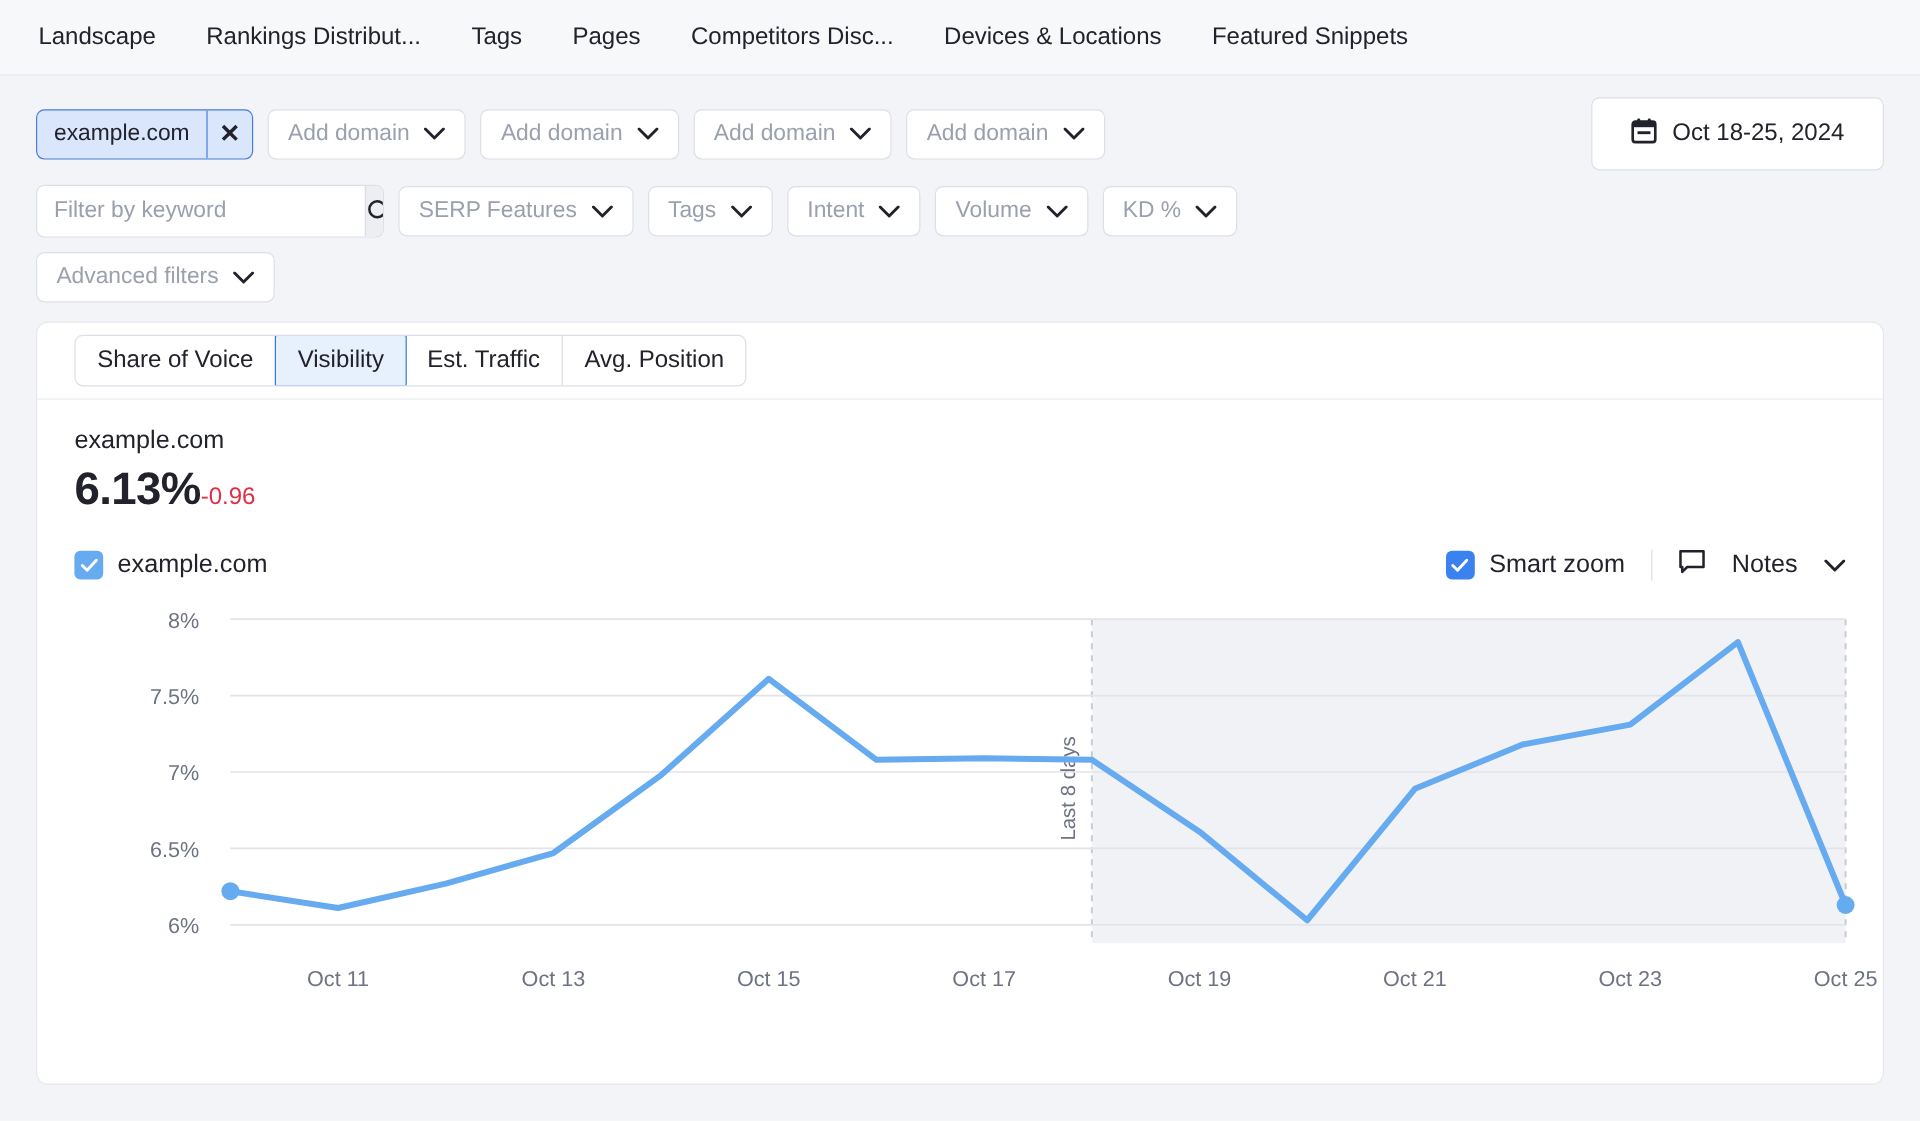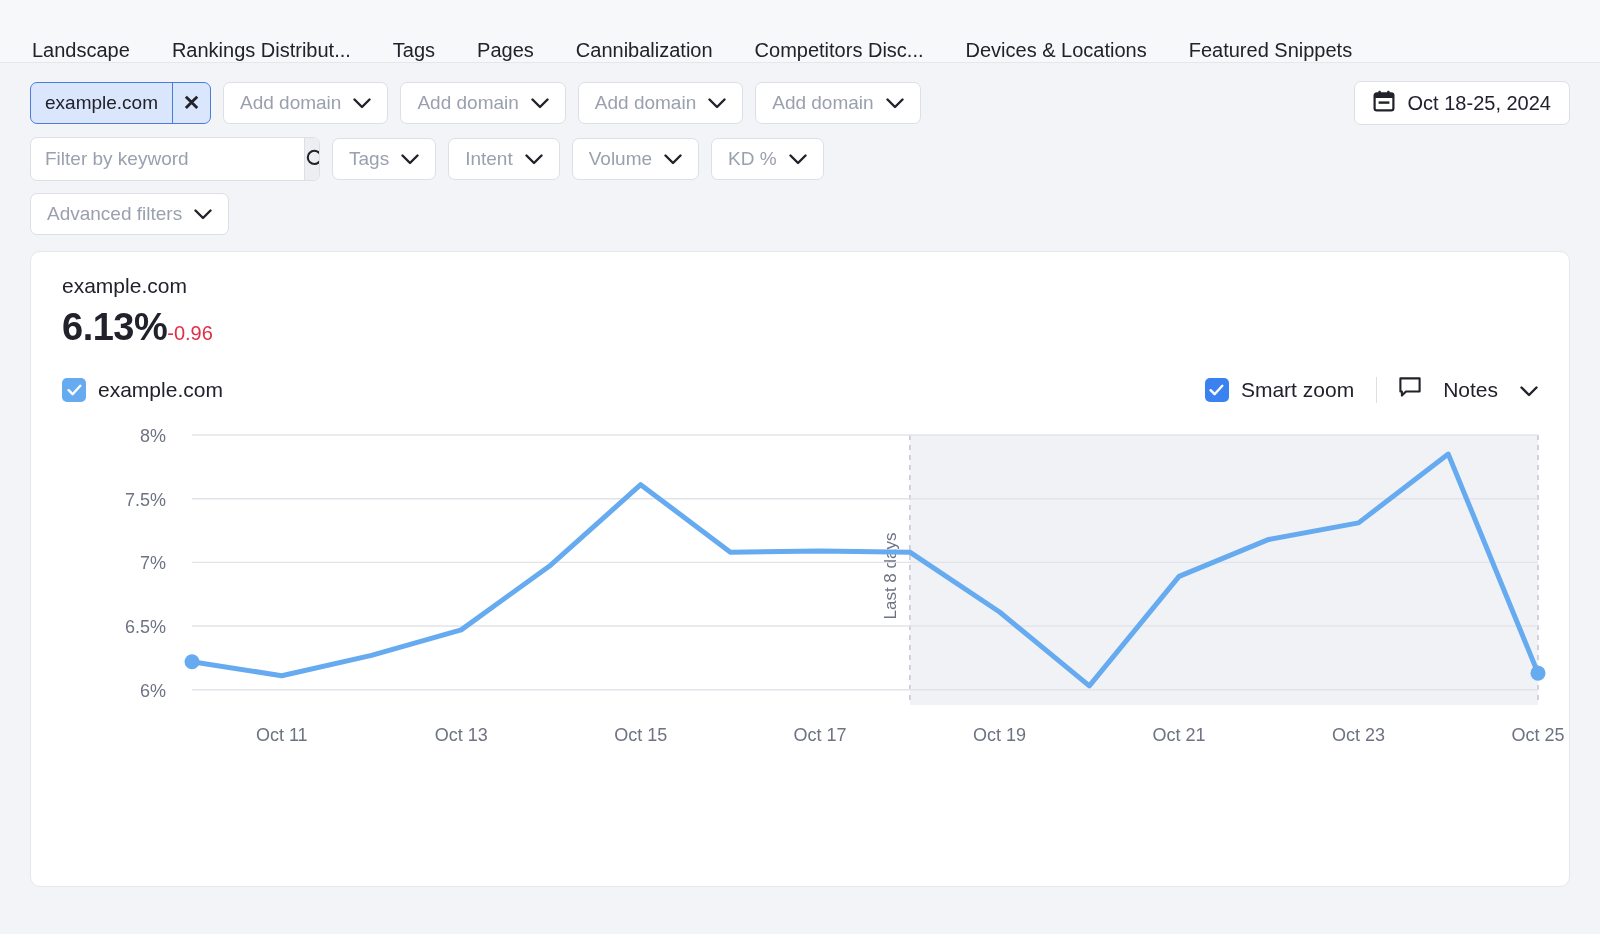--- a/index.html
+++ b/index.html
@@ -11,21 +11,21 @@
     color: #21222b;
     overflow: hidden;
   }
 
   
   .tabbar {
     height: 63px;
     background: #f7f8fa;
     border-bottom: 1px solid #e5e7ec;
     display: flex;
-    align-items: flex-end;
+    align-items: center;
     padding-left: 32px;
     gap: 0;
   }
   .tab {
     display: flex; align-items: center;
     padding: 0 21px;
     font-size: 20px;
     color: #21222b;
     position: relative;
     cursor: pointer;
@@ -104,26 +104,26 @@
   .search-btn {
     width: 46px;
     background: #eceef2;
     border-left: 1px solid #dcdfe6;
     display: flex; align-items: center; justify-content: center;
     cursor: pointer;
   }
 
   .daterange {
     margin-left: auto;
-    height: 44px;
+    height: 61px;
     border: 1px solid #dcdfe6;
     border-radius: 7px;
     background: #fff;
     display: inline-flex; align-items: center; gap: 13px;
-    padding: 0 18px;
+    padding: 0 32px;
     font-size: 20px;
     color: #21222b;
     cursor: pointer;
   }
 
   
   .card {
     margin: 16px 30px 0 30px;
     background: #fff;
     border: 1px solid #e5e7ec;
@@ -208,23 +208,20 @@
       <span>Landscape</span>
     </div>
   <div class="tab">
       <span>Rankings Distribut...</span>
     </div>
   <div class="tab">
       <span>Tags</span>
     </div>
   <div class="tab">
       <span>Pages</span>
-    </div>
-  <div class="tab">
-      <span>Cannibalization</span>
     </div>
   <div class="tab">
       <span>Competitors Disc...</span>
     </div>
   <div class="tab">
       <span>Devices &amp; Locations</span>
     </div>
   <div class="tab">
       <span>Featured Snippets</span>
     </div>
@@ -290,20 +287,28 @@
       <input type="text" placeholder="Filter by keyword" style="">
       <div class="search-btn">
         <svg width="22" height="22" viewBox="0 0 22 22">
           <circle cx="9.4" cy="9.4" r="6.6" fill="none" stroke="#21222b" stroke-width="2.1"></circle>
           <line x1="14.3" y1="14.3" x2="19.6" y2="19.6" stroke="#21222b" stroke-width="2.4" stroke-linecap="round"></line>
         </svg>
       </div>
     </div>
 
     <div class="pill">
+      <span>SERP Features</span>
+      <span class="chev">
+        <svg width="18" height="11" viewBox="0 0 18 11">
+            <path d="M1.5 1.5L9 9l7.5-7.5" stroke="#21222b" stroke-width="2.4" fill="none" stroke-linecap="round" stroke-linejoin="round"></path>
+          </svg>
+      </span>
+    </div>
+    <div class="pill">
       <span>Tags</span>
       <span class="chev">
         <svg width="18" height="11" viewBox="0 0 18 11">
             <path d="M1.5 1.5L9 9l7.5-7.5" stroke="#21222b" stroke-width="2.4" fill="none" stroke-linecap="round" stroke-linejoin="round"></path>
           </svg>
       </span>
     </div>
     <div class="pill">
       <span>Intent</span>
       <span class="chev">
@@ -337,20 +342,36 @@
         <svg width="18" height="11" viewBox="0 0 18 11">
             <path d="M1.5 1.5L9 9l7.5-7.5" stroke="#21222b" stroke-width="2.4" fill="none" stroke-linecap="round" stroke-linejoin="round"></path>
           </svg>
       </span>
     </div>
   </div>
 </div>
 
 <div class="card">
 
+  <div class="card-head">
+    <div class="seg">
+      <div class="seg-item">
+          <span>Share of Voice</span>
+        </div>
+      <div class="seg-item active">
+          <span>Visibility</span>
+        </div>
+      <div class="seg-item">
+          <span>Est. Traffic</span>
+        </div>
+      <div class="seg-item">
+          <span>Avg. Position</span>
+        </div>
+    </div>
+  </div>
 
   <div class="card-body">
 
     <div class="metric-domain">example.com</div>
     <div class="metric-line">
       <div class="metric-value">6.13%</div>
       <div class="metric-delta">-0.96</div>
     </div>
 
     <div class="legendrow">

